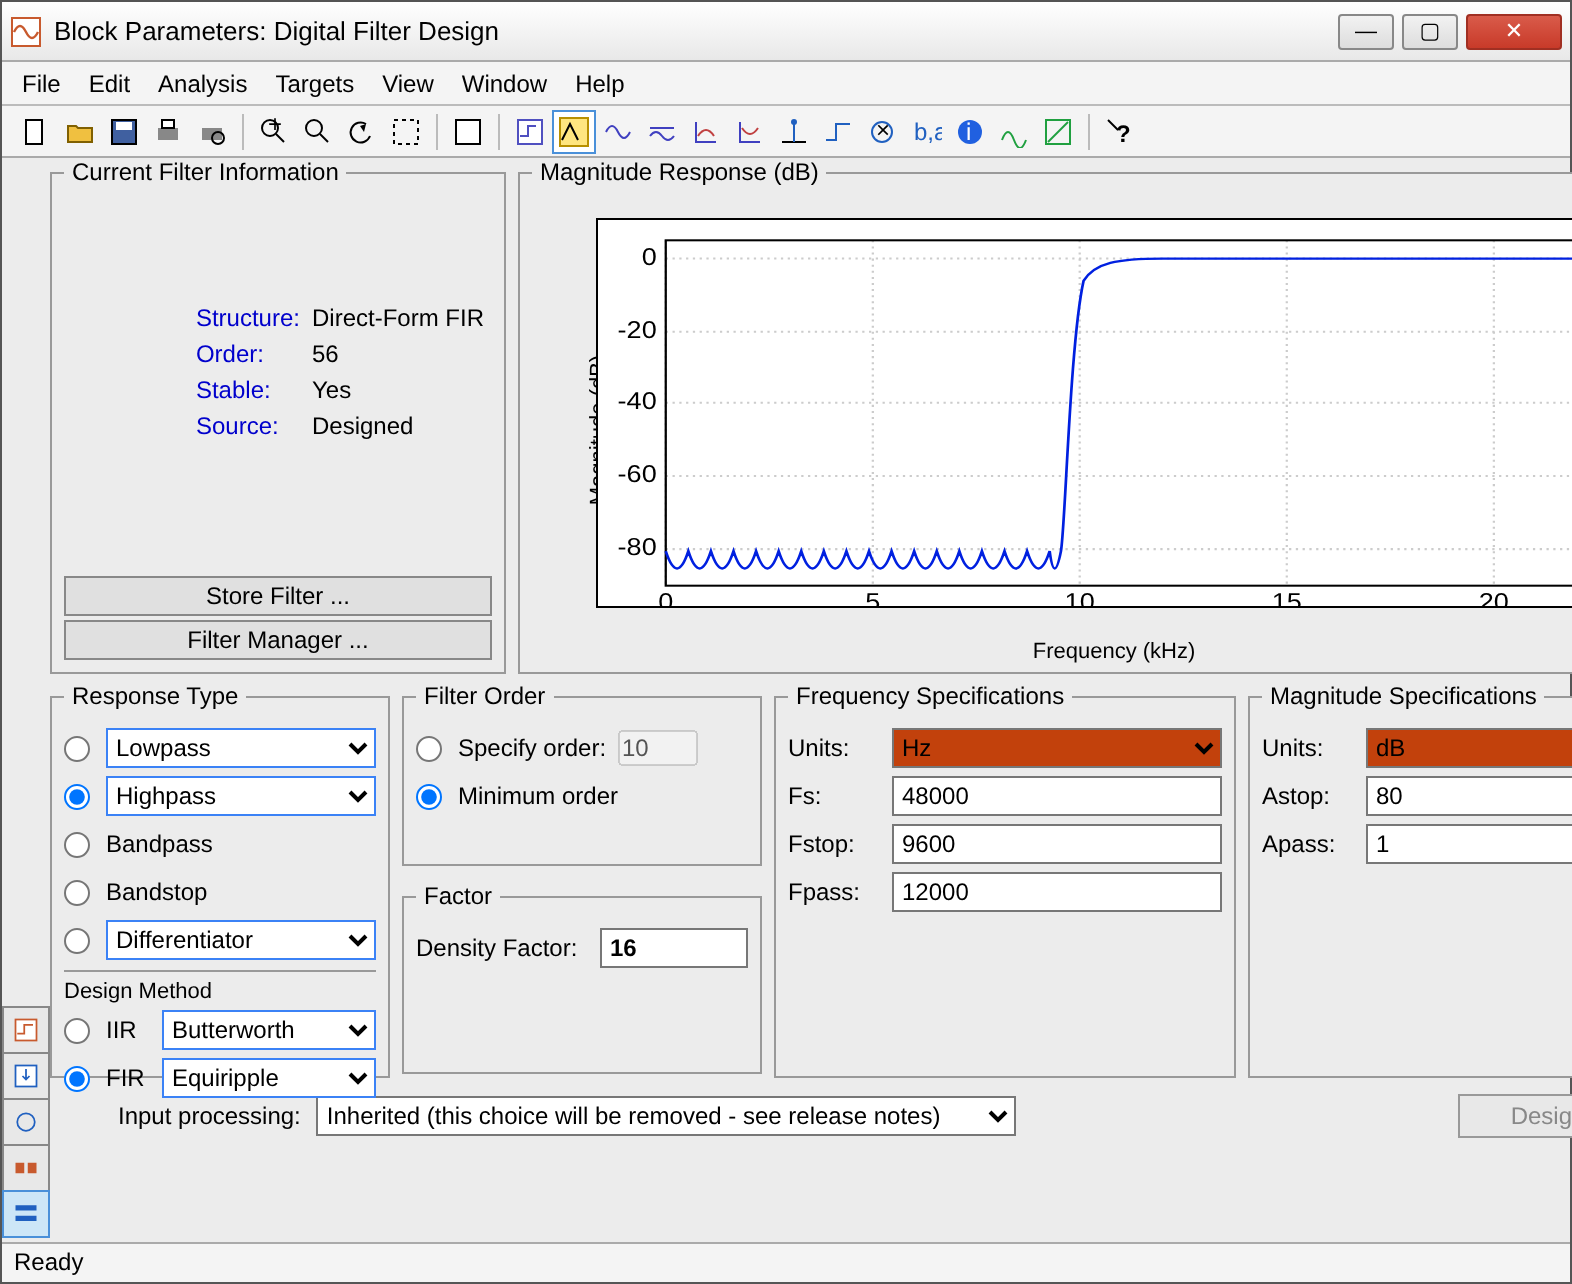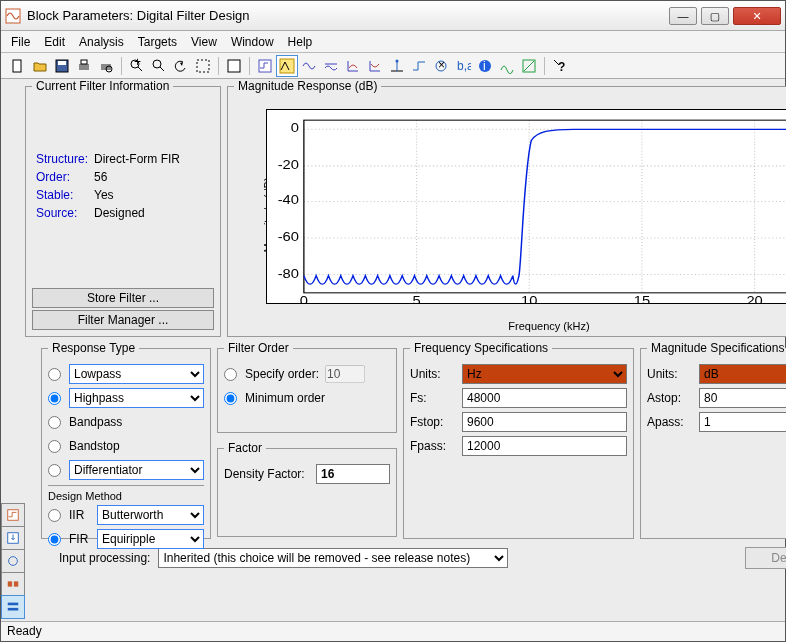--- a/index.html
+++ b/index.html
@@ -13,32 +13,32 @@
 .winbtn.close { width: 48px; background: linear-gradient(to bottom,#d95b4a,#c83a29); color:#fff; border-color:#a02f22; }
 .menubar { height: 22px; background:#f4f4f4; display:flex; align-items:center; padding:0 10px; gap: 14px; border-bottom:1px solid #bbb; }
 .menubar span { cursor:default; }
 .toolbar { height: 26px; background:#f4f4f4; display:flex; align-items:center; padding:0 6px; gap: 0px; border-bottom:1px solid #aaa; }
 .tbicon { width:22px; height:22px; display:flex; align-items:center; justify-content:center; border:1px solid transparent; }
 .tbicon svg { width:16px; height:16px; }
 .tbsep { width:1px; height:18px; background:#bbb; margin: 0 4px; }
 .row { display:flex; gap:6px; }
 fieldset { border:1px solid #999; border-radius:0; padding: 6px 6px; background:#ececec; }
 legend { font-size:12px; padding:0 4px; color:#000; }
-.filterinfo { width: 196px; height:258px; display:flex; flex-direction:column; }
+.filterinfo { width: 228px; height:258px; display:flex; flex-direction:column;align-items:flex-end; }
 .filterinfo .body { flex:1; padding-top:50px; }
 .filterinfo table td { padding:1px 2px; font-size:12px; }
 .filterinfo table td:first-child { color:#0000cc; }
 .filterinfo button { width:100%; height:20px; margin-top:2px; background:#e0e0e0; border:1px solid #888; font-size:12px; }
 .magresp { flex:1; height:258px; position:relative; }
 .plot { background:#fff; border:1px solid #000; position:absolute; left:38px; top:16px; right:12px; bottom:32px; }
 .ylabel { position:absolute; left:2px; top:50%; transform: translateY(-50%) rotate(-90deg); transform-origin:center; font-size:11px; white-space:nowrap; }
 .xlabel { position:absolute; left:0; right:0; bottom:4px; text-align:center; font-size:11px; }
 .lowerrow { display:flex; gap:6px; }
 .lowerrow fieldset { position:relative; }
-.panel-resp { width:170px; height:198px;margin-left:16px; }
+.panel-resp { width:170px; height:198px; }
 .panel-filterorder { width:180px; height:92px; }
 .panel-options { width:180px; height:96px; margin-top:8px; }
 .panel-freq { width:180px; height:198px; }
 .panel-mag { width:174px; height:198px; }
 .col { display:flex; flex-direction:column; }
 .formrow { display:flex; align-items:center; gap:6px; margin:2px 0; height:22px; }
 .formrow label { width:46px; display:inline-block; }
 .formrow input[type=text] { flex:1; height:20px; border:1px solid #777; background:#fff; padding:0 4px; font-size:12px; }
 .formrow select { flex:1; height:20px; border:1px solid #777; background:#c2410c; font-size:12px; }
 .radio { margin-right:4px; }

